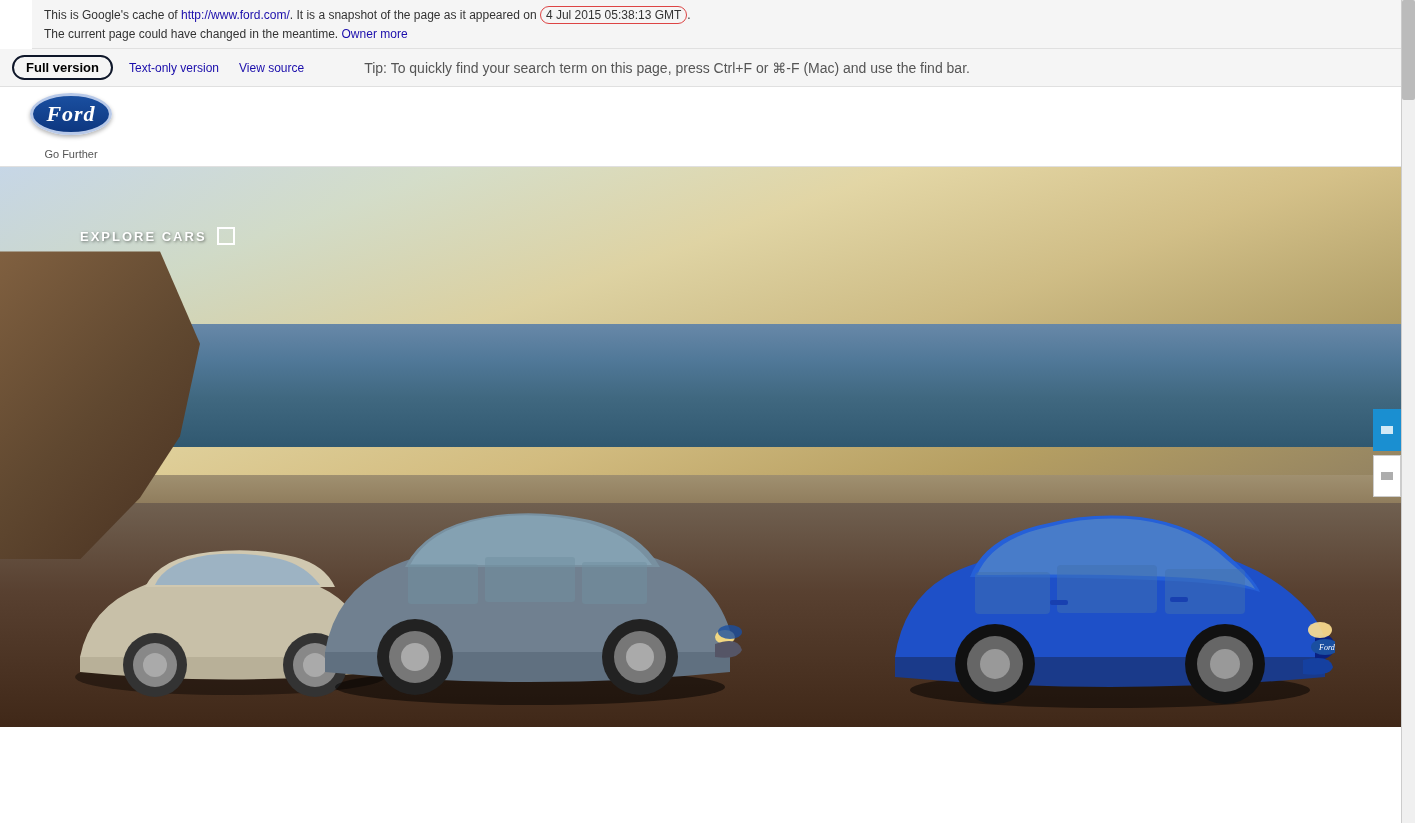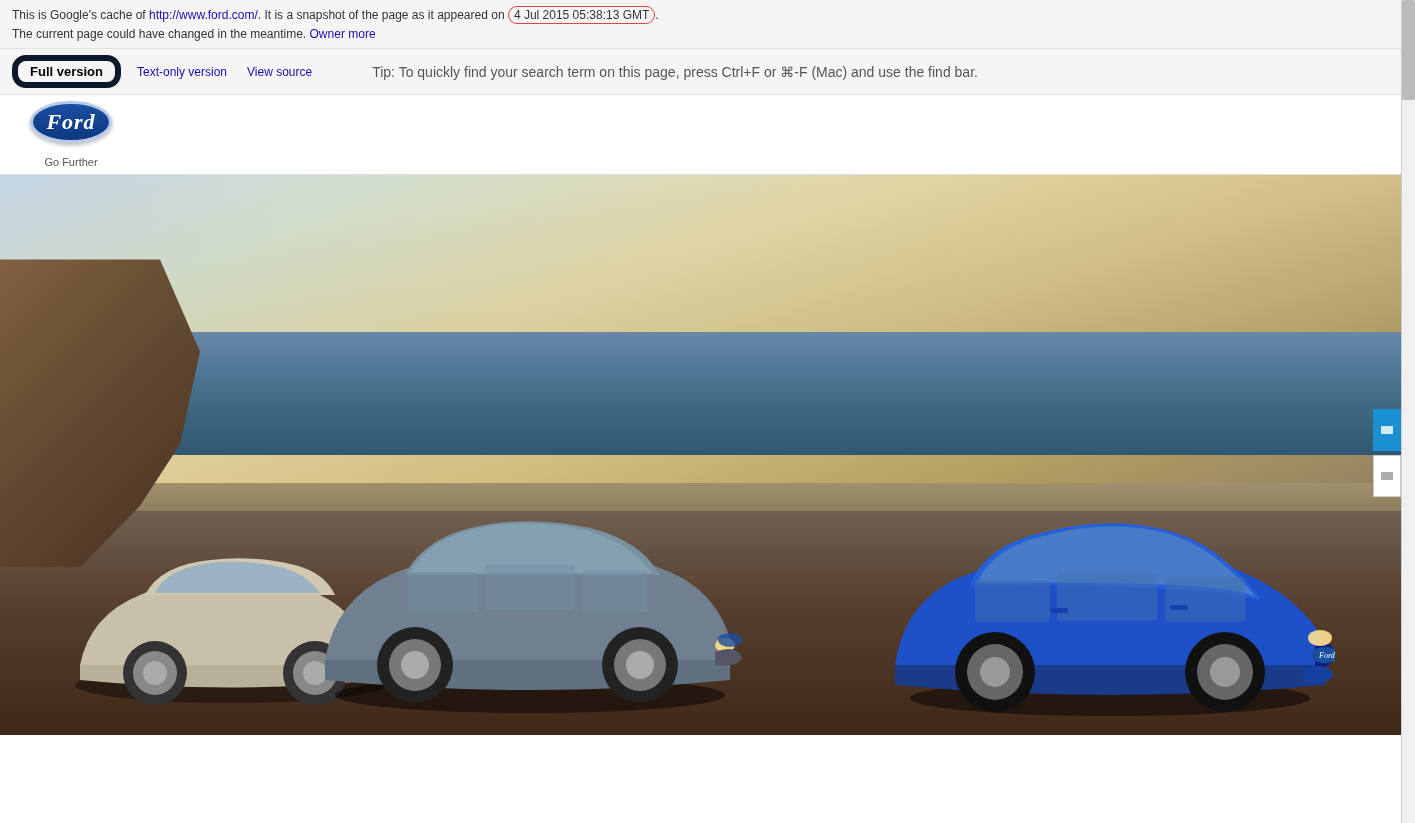--- a/index.html
+++ b/index.html
@@ -6,20 +6,21 @@
     body { font-family: Arial, sans-serif; font-size: 13px; background: #fff; width: 1415px; overflow-x: hidden; }
 
     
     .cache-bar {
       background: #f5f5f5;
       border-bottom: 1px solid #e0e0e0;
       padding: 6px 12px 4px;
       font-size: 12px;
       color: #333;
       line-height: 1.6;
+      margin-left: 32px;
     }
     .cache-bar a { color: #1a0dab; text-decoration: none; }
     .cache-timestamp {
       background: transparent;
       border: 1.5px solid #d44;
       border-radius: 10px;
       padding: 1px 5px;
       color: #333;
       font-size: 12px;
     }
@@ -27,21 +28,21 @@
     
     .version-bar {
       background: #f5f5f5;
       border-bottom: 1px solid #e0e0e0;
       padding: 6px 12px;
       display: flex;
       align-items: center;
       gap: 0;
     }
     .version-btn {
-      border: 6px solid #0f172a;
+      border: 2px solid #0f172a;
       border-radius: 14px;
       padding: 3px 12px;
       font-size: 13px;
       font-weight: bold;
       color: #000;
       background: transparent;
       cursor: pointer;
       margin-right: 16px;
     }
     .version-link {
@@ -329,20 +330,24 @@
 
 </nav>
 
 <section class="hero">
   <div class="hero-sky"></div>
   <div class="hero-ocean"></div>
   <div class="hero-ground"></div>
   <div class="hero-cliff"></div>
 
   <div class="hero-text">
+    <div class="hero-cta">
+      <span class="hero-cta-text">EXPLORE CARS</span>
+      <span class="hero-cta-box"></span>
+    </div>
   </div>
 
   <div class="cars-container">
 
     <svg class="car car-silver" viewBox="0 0 340 180" style="position:absolute;left:60px;bottom:20px;width:340px;height:180px;">
 
       <ellipse cx="170" cy="150" rx="155" ry="18" fill="rgba(0,0,0,0.4)"></ellipse>
       <path d="M20,130 Q30,80 80,60 Q120,42 170,42 Q220,42 260,60 Q300,78 315,130 Z" fill="#c8c0a8"></path>
       <path d="M20,130 L315,130 L315,145 Q170,160 20,145 Z" fill="#b8b098"></path>
 

